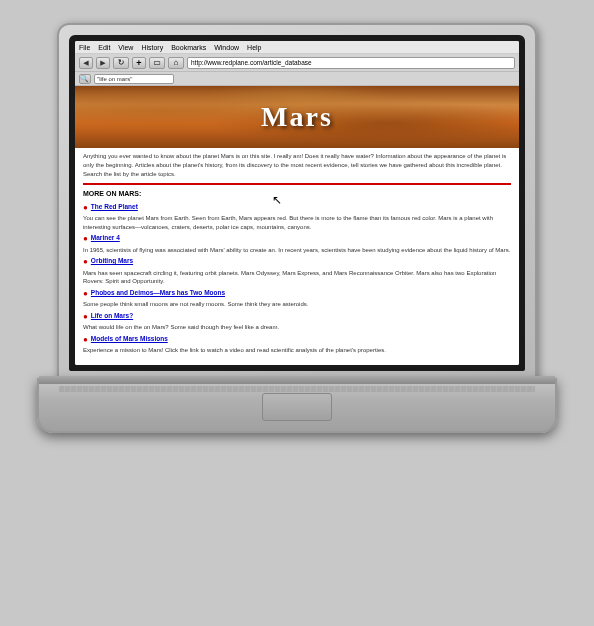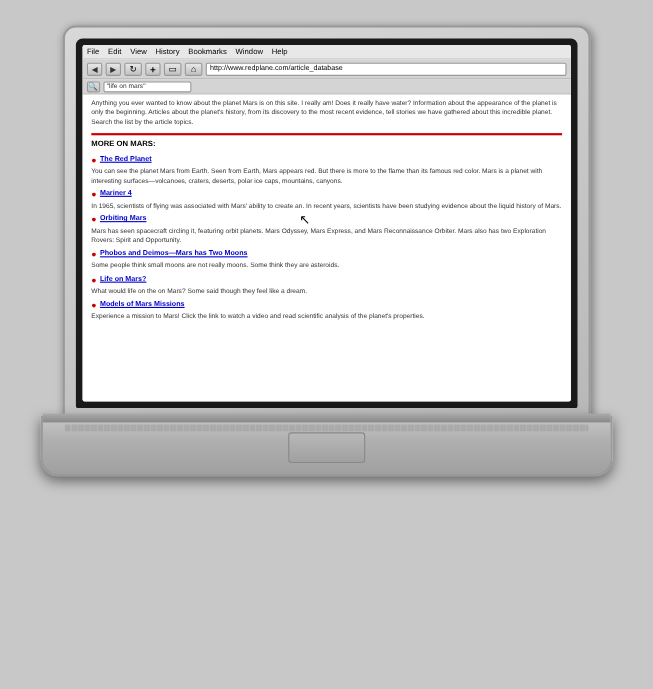--- a/index.html
+++ b/index.html
@@ -362,20 +362,23 @@
           <div class="home-btn">⌂</div>
           <div class="url-bar">http://www.redplane.com/article_database</div>
         </div>
 
         <div class="browser-searchbar">
           <div class="search-icon-box">🔍</div>
           <div class="search-input-box">"life on mars"</div>
         </div>
 
         <div class="page-content">
+          <div class="mars-banner">
+            <span class="mars-title">Mars</span>
+          </div>
 
           <div class="page-body">
             <p class="intro-text">Anything you ever wanted to know about the planet Mars is on this site. I really am! Does it really have water? Information about the appearance of the planet is only the beginning. Articles about the planet's history, from its discovery to the most recent evidence, tell stories we have gathered about this incredible planet. Search the list by the article topics.</p>
 
             <hr class="divider">
 
             <div class="more-on-mars">MORE ON MARS:</div>
 
             <div class="link-item">
               <span class="bullet">●</span>

